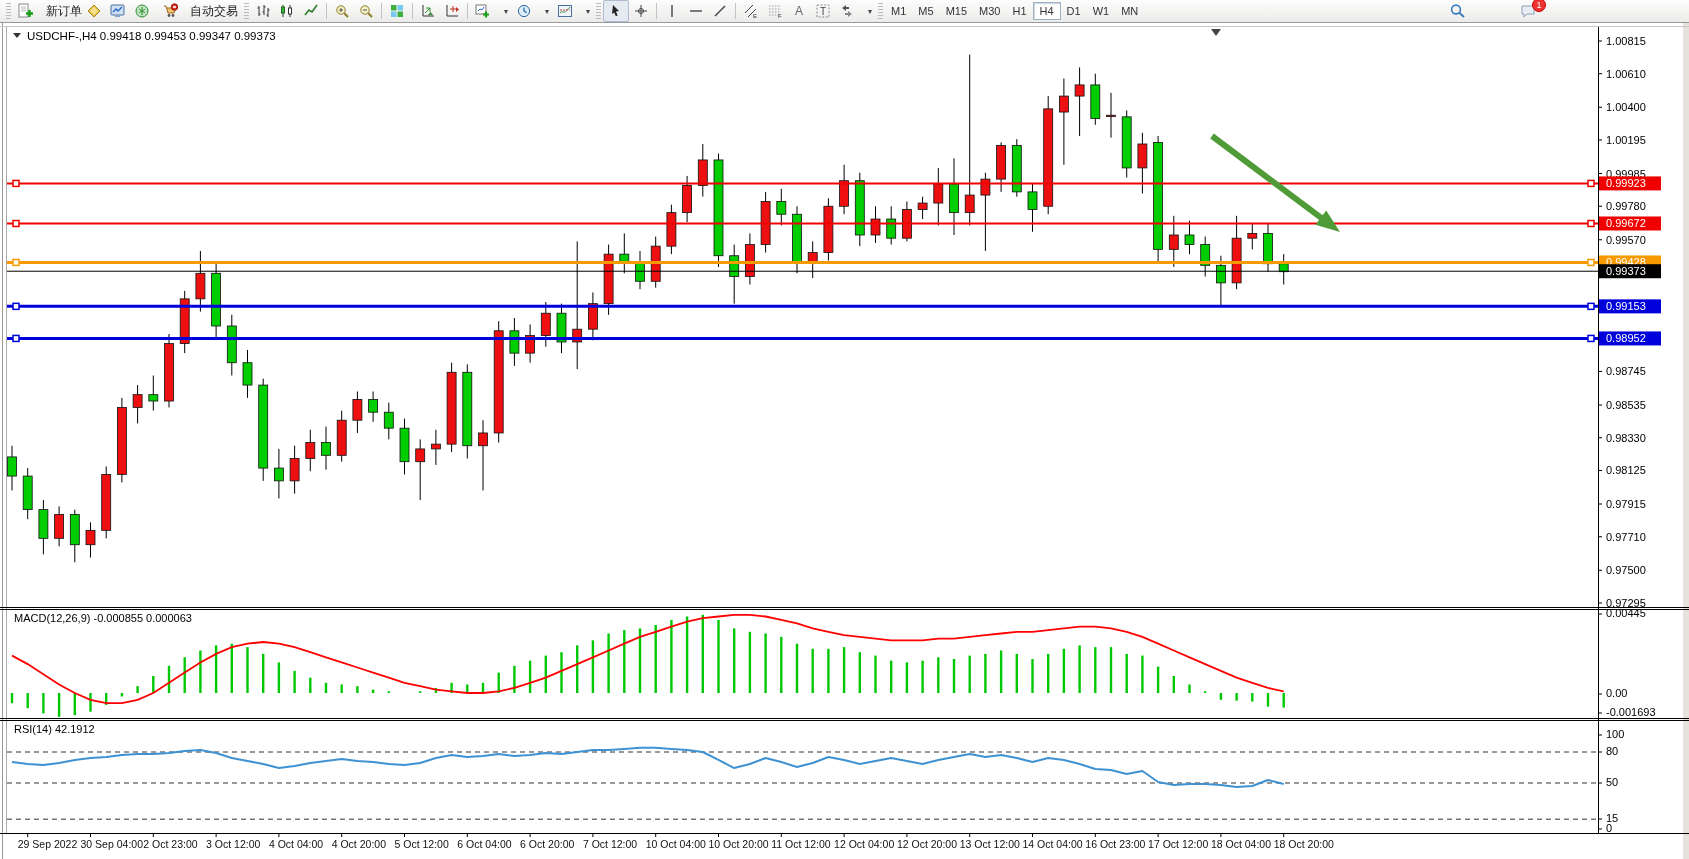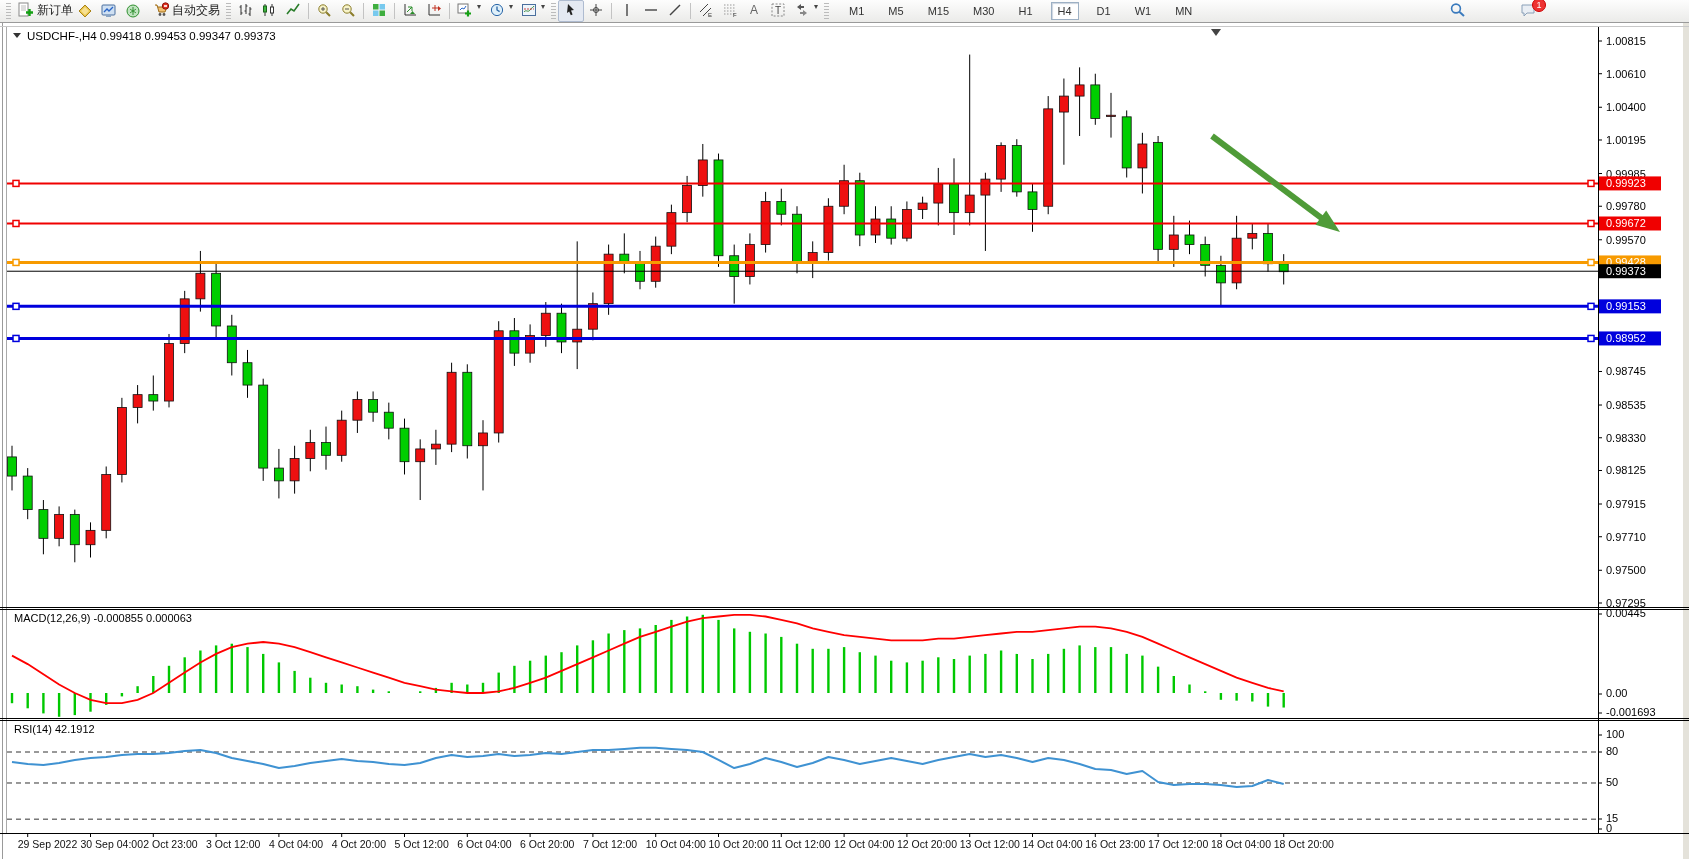--- a/index.html
+++ b/index.html
@@ -1,24 +1,24 @@
 <!DOCTYPE html>
 <html><head>
 <meta charset="utf-8">
 <style>
   html,body{margin:0;padding:0;background:#d4d0c8;font-family:"Liberation Sans",sans-serif;}
   #app{position:relative;width:1689px;height:859px;background:#fff;overflow:hidden;}
   
   #toolbar{position:absolute;left:0;top:0;width:1689px;height:22px;
     background:linear-gradient(#fdfdfd,#ebebe9);border-bottom:1px solid #9a9a9a;
     display:flex;align-items:center;font-size:12px;color:#222;white-space:nowrap;z-index:5;}
-  .tbtn{display:inline-flex;align-items:flex-start;gap:3px;padding:1px 4px;height:18px;border-radius:2px;cursor:default;}
+  .tbtn{display:inline-flex;align-items:center;gap:12px;padding:1px 4px;height:18px;border-radius:2px;cursor:default;}
   .tsep{width:1px;height:16px;background:#c3c3c3;margin:0 3px;}
   .tgrip{width:5px;height:16px;margin:0 2px;background:repeating-linear-gradient(#bbb 0 1px,transparent 1px 3px);}
-  .tf{padding:1px 6px;font-size:11px;color:#333;height:16px;line-height:16px;margin-left:12px;}
+  .tf{padding:1px 6px;font-size:11px;color:#333;height:16px;line-height:16px;}
   .tf.active{background:#fff;border:1px solid #9db0c4;box-shadow:inset 1px 1px 1px #ccd4de;height:14px;line-height:14px;}
   .caret{font-size:8px;color:#444;margin-left:1px;}
   .badge{position:absolute;top:-3px;right:-5px;background:#e33;color:#fff;border-radius:50%;
     width:12px;height:12px;font-size:9px;line-height:12px;text-align:center;border:1px solid #c00;}
   .iconwrap{position:relative;display:inline-flex;}
   svg text{font-family:"Liberation Sans",sans-serif;}
 </style>
 </head>
 <body>
 <div id="app">

